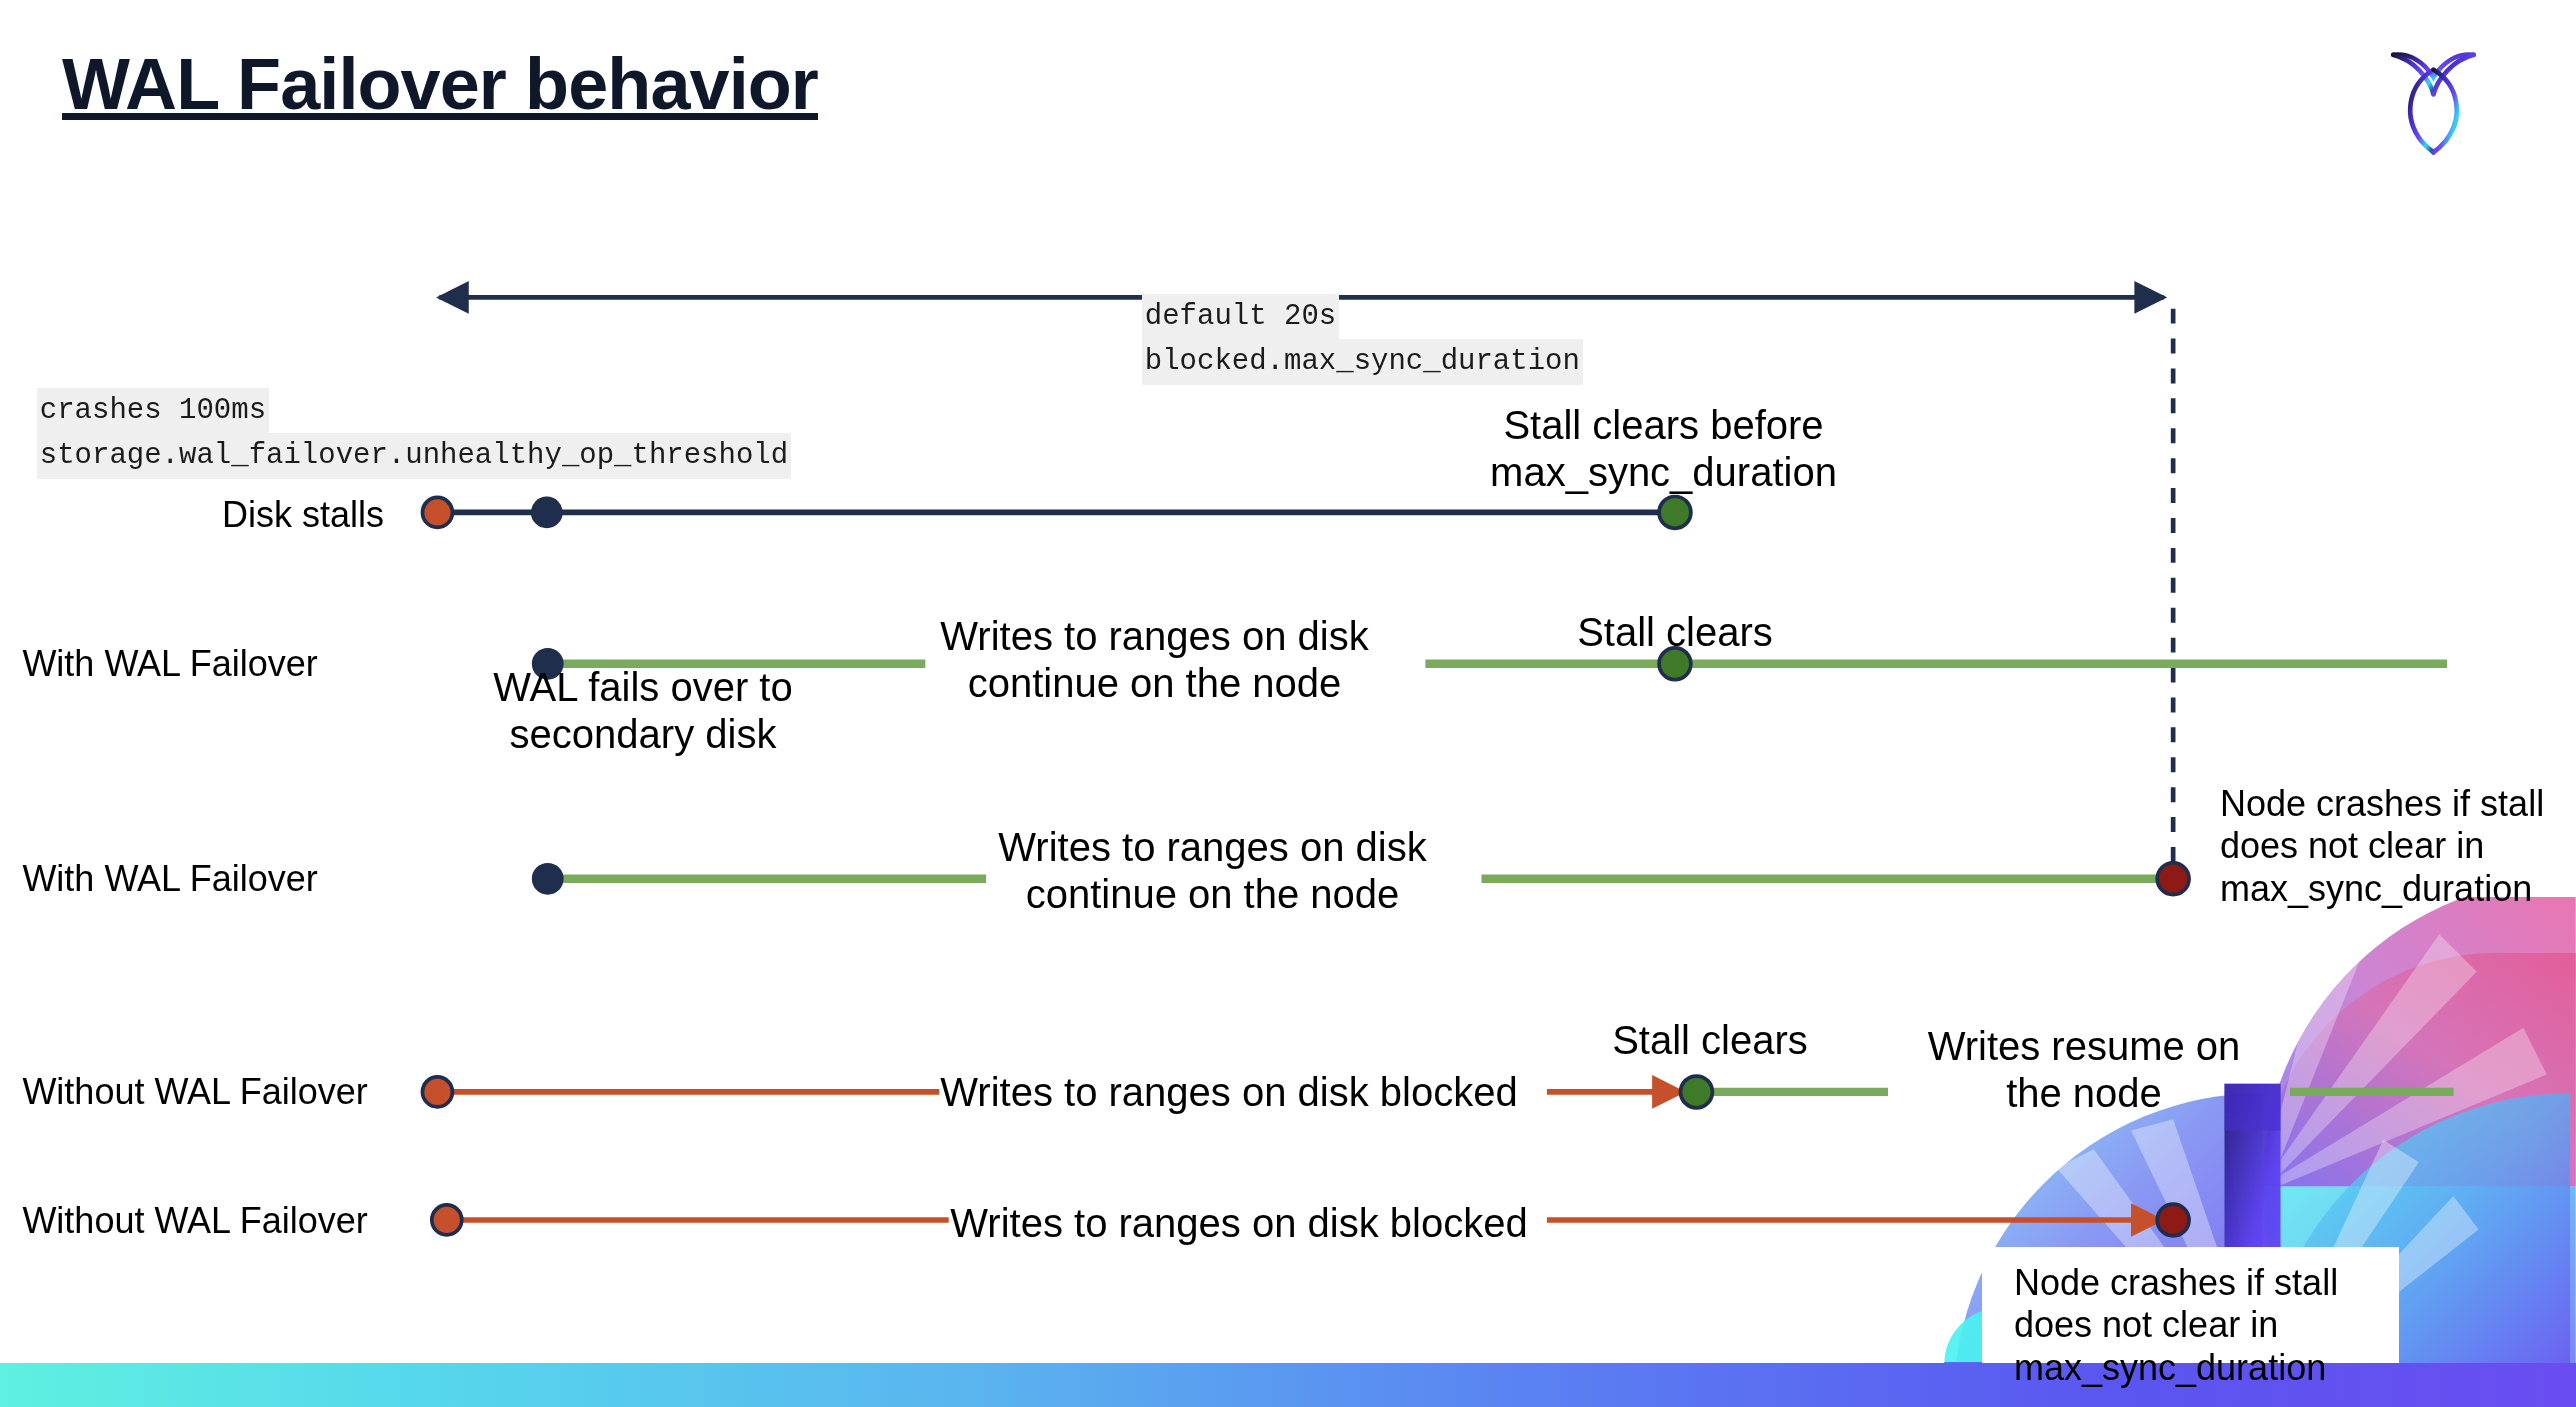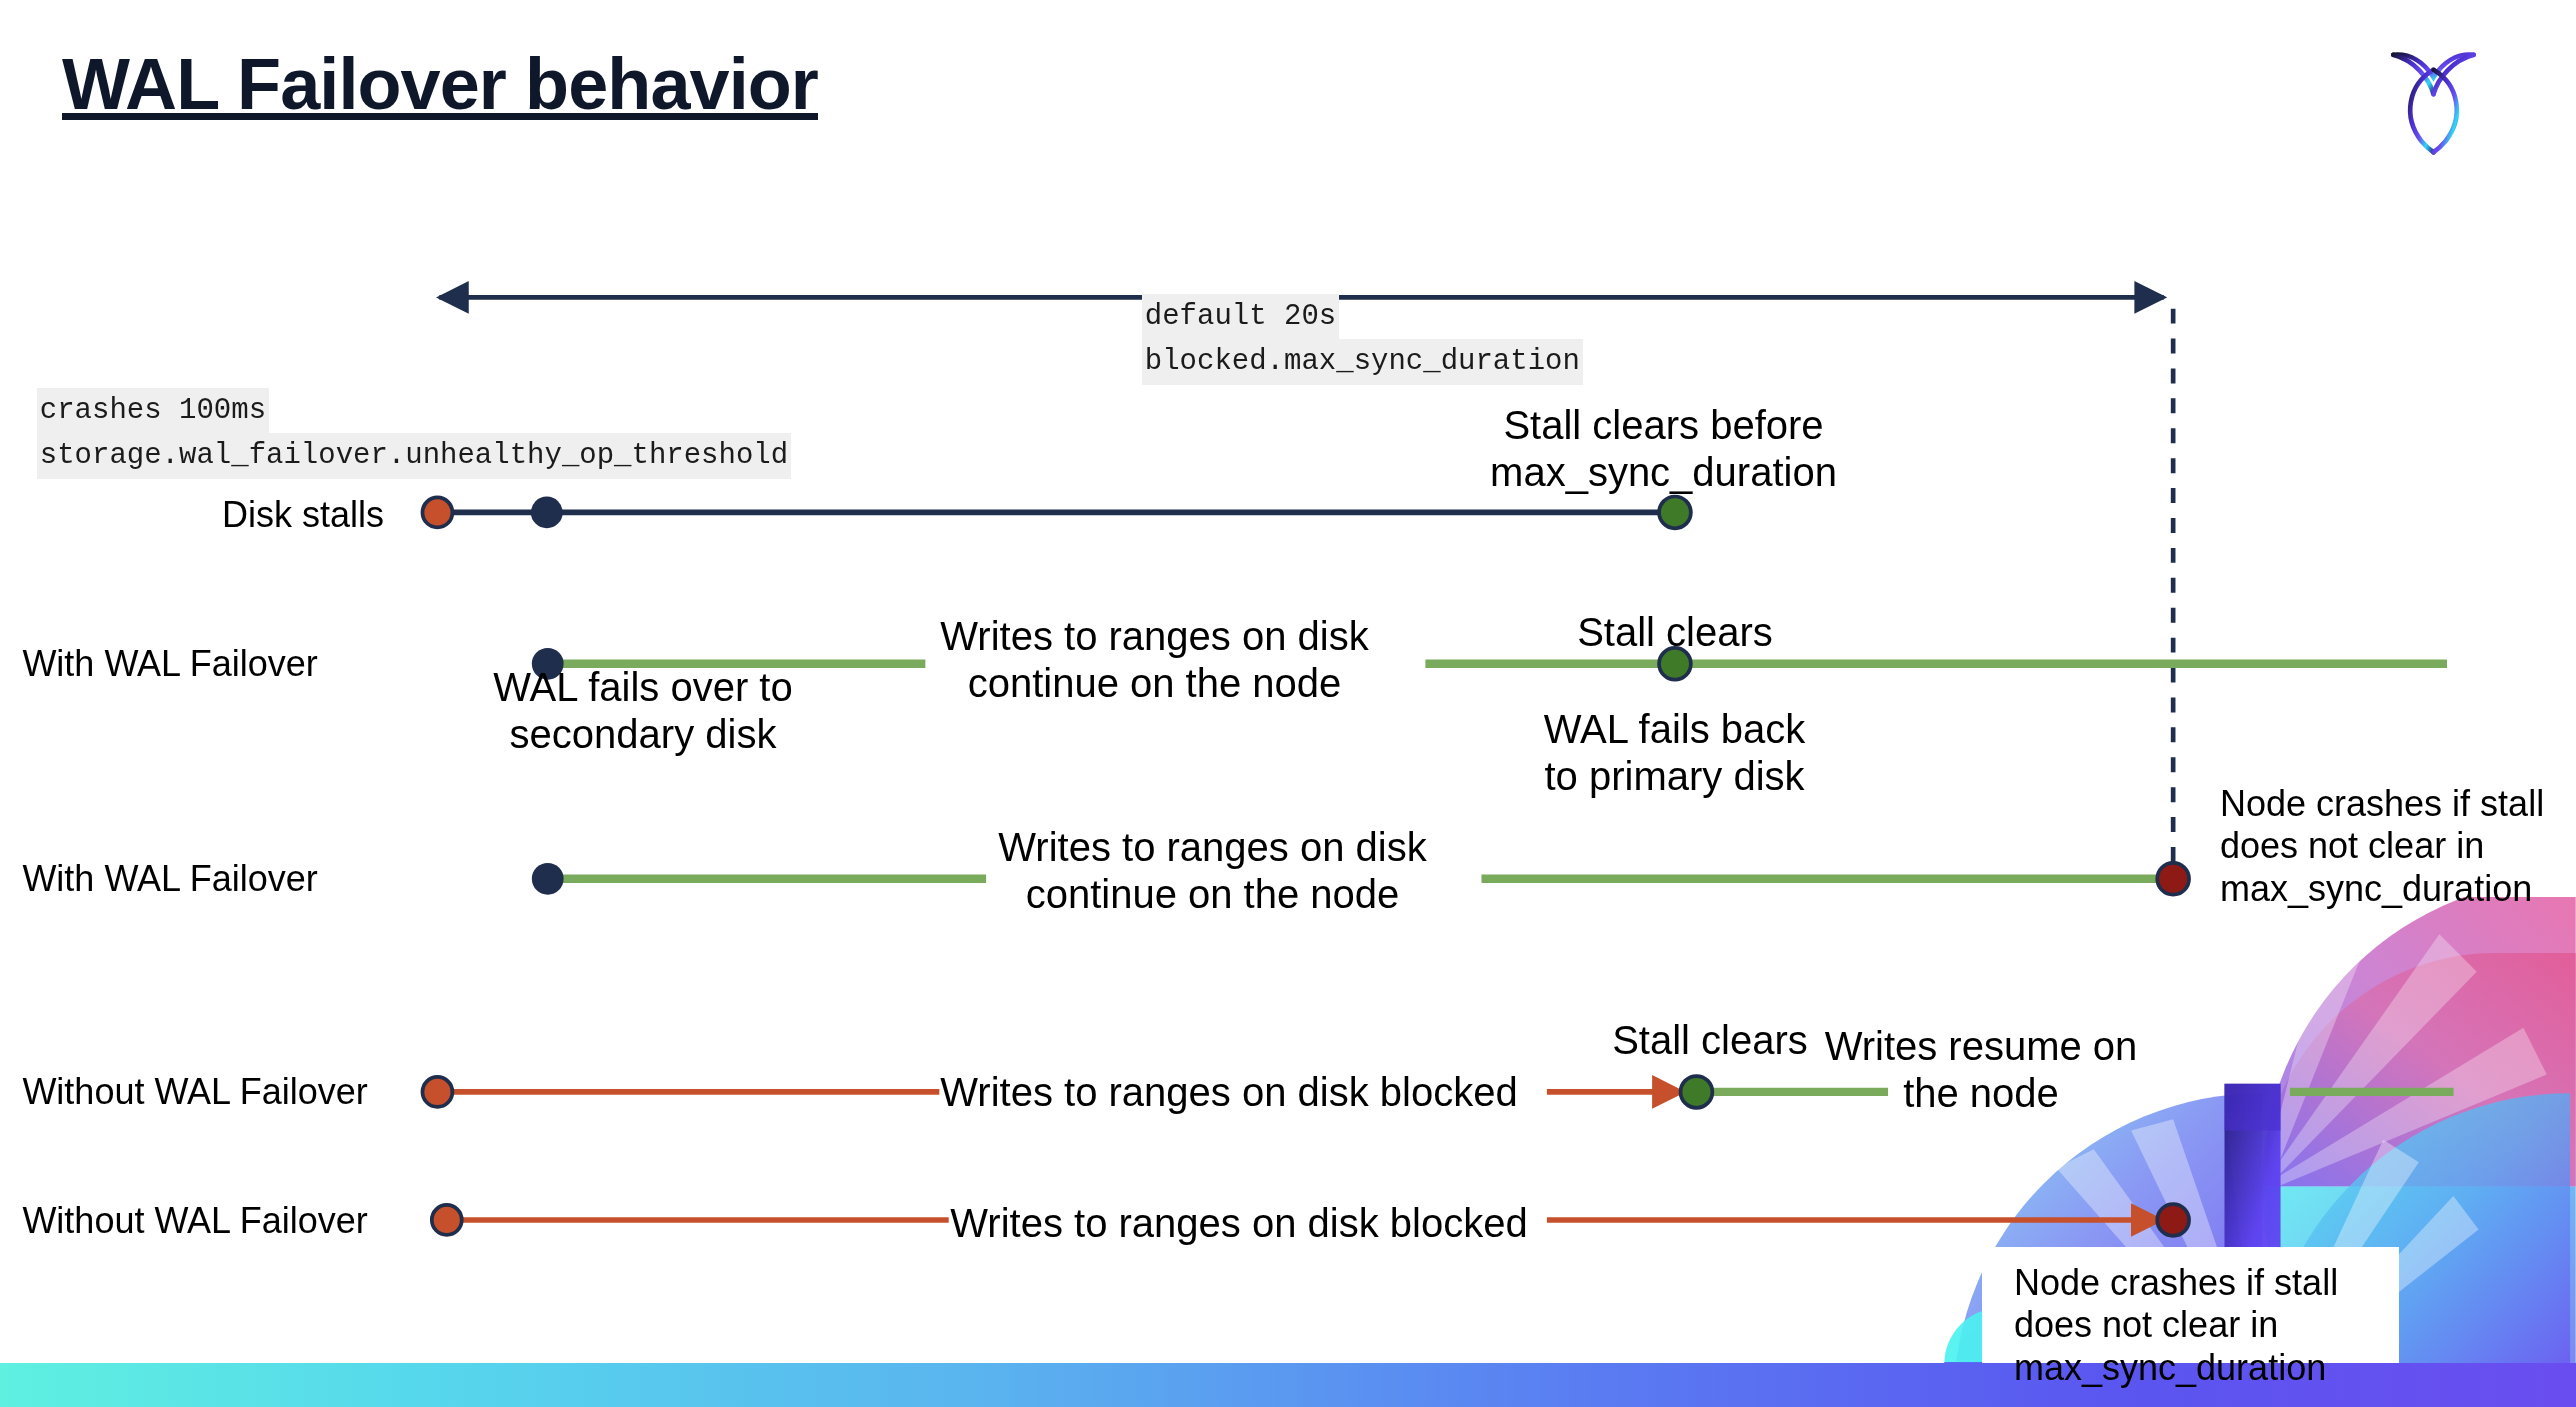--- a/index.html
+++ b/index.html
@@ -213,34 +213,32 @@
   <div class="lbl row-label" style="left:22.4px;top:858px;">With WAL Failover</div>
   <div class="lbl row-label" style="left:22.4px;top:1071px;">Without WAL Failover</div>
   <div class="lbl row-label" style="left:22.4px;top:1200px;">Without WAL Failover</div>
 
   <div class="lbl note" style="left:1467px;top:402px;width:393px;white-space:pre-line;">Stall clears before
 max_sync_duration</div>
 
   <div class="lbl note" style="left:935px;top:613px;width:439px;white-space:pre-line;">Writes to ranges on disk
 continue on the node</div>
   <div class="lbl note" style="left:1516px;top:609px;width:318px;white-space:pre-line;">Stall clears</div>
-  <div class="lbl note" style="left:1497px;top:706px;width:355px;white-space:pre-line;">WAL fails  back
-to primary disk</div>
   <div class="lbl note" style="left:456px;top:664px;width:374px;white-space:pre-line;">WAL fails over to
 secondary disk</div>
 
   <div class="lbl note" style="left:993px;top:824px;width:439px;white-space:pre-line;">Writes to ranges on disk
 continue on the node</div>
   <div class="lbl note-l" style="left:2220px;top:783px;width:374px;white-space:pre-line;">Node crashes if stall
 does not clear in
 max_sync_duration</div>
 
   <div class="lbl note" style="left:939px;top:1069px;width:580px;white-space:pre-line;">Writes to ranges on disk  blocked</div>
   <div class="lbl note" style="left:1570px;top:1017px;width:280px;white-space:pre-line;">Stall clears</div>
-  <div class="lbl note" style="left:1822px;top:1023px;width:318px;white-space:pre-line;">Writes resume on
+  <div class="lbl note" style="left:1925px;top:1023px;width:318px;white-space:pre-line;">Writes resume on
 the node</div>
 
   <div class="lbl note" style="left:949px;top:1200px;width:580px;white-space:pre-line;">Writes to ranges on disk  blocked</div>
   <div class="lbl note-l" style="left:2014px;top:1262px;width:374px;white-space:pre-line;">Node crashes if stall
 does not clear in
 max_sync_duration</div>
 
 </div>
 
 

